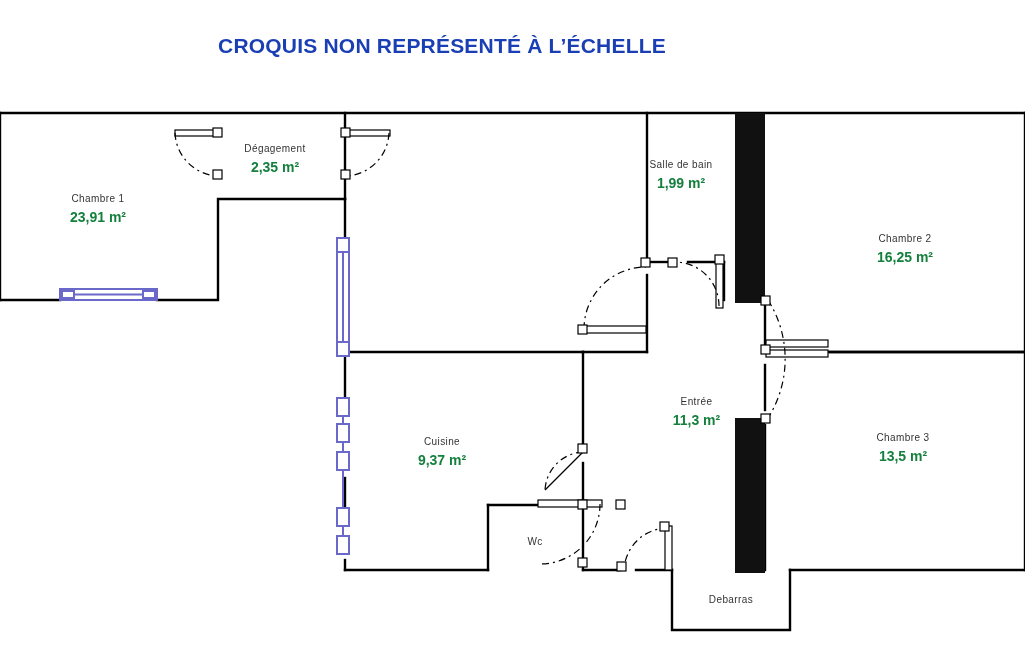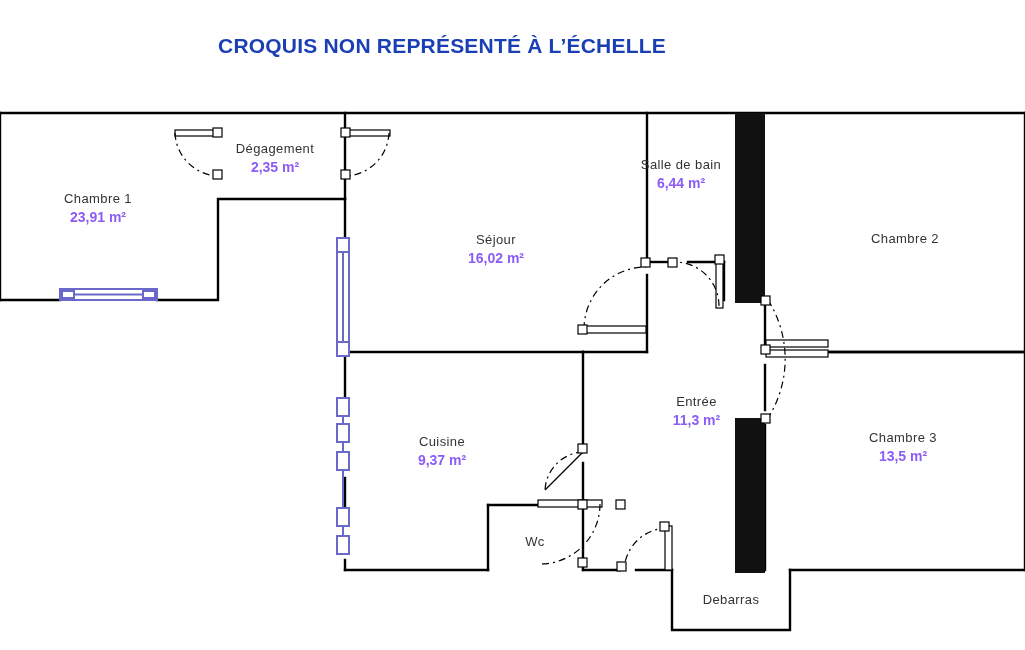--- a/index.html
+++ b/index.html
@@ -34,27 +34,27 @@
     width: 1025px; height: 650px;
   }
   .room-label {
     position: absolute;
     text-align: center;
     white-space: nowrap;
   }
   .room-name {
     display: block;
     color: #333333;
-    font-size: 13px;
+    font-size: 10px;
     letter-spacing: 0.4px;
     line-height: 18px;
   }
   .room-area {
     display: block;
-    color: #8b5cf6;
+    color: #15803d;
     font-size: 14px;
     font-weight: bold;
     line-height: 19px;
   }
 </style>
 </head>
 <body>
 
 <div id="plan-root">
 
@@ -212,32 +212,29 @@
   <div class="room-label" style="left:0px; top:190px; width:196px;">
     <span class="room-name">Chambre 1</span>
     <span class="room-area">23,91 m²</span>
   </div>
 
   <div class="room-label" style="left:177px; top:140px; width:196px;">
     <span class="room-name">Dégagement</span>
     <span class="room-area">2,35 m²</span>
   </div>
 
-  <div class="room-label" style="left:398px; top:231px; width:196px;">
-    <span class="room-name">Séjour</span>
-    <span class="room-area">16,02 m²</span>
-  </div>
 
   <div class="room-label" style="left:583px; top:156px; width:196px;">
     <span class="room-name">Salle de bain</span>
-    <span class="room-area">6,44 m²</span>
+    <span class="room-area">1,99 m²</span>
   </div>
 
   <div class="room-label" style="left:807px; top:230px; width:196px;">
     <span class="room-name">Chambre 2</span>
+    <span class="room-area">16,25 m²</span>
   </div>
 
   <div class="room-label" style="left:583px; top:393px; width:196px;padding-left:31px;">
     <span class="room-name">Entrée</span>
     <span class="room-area">11,3 m²</span>
   </div>
 
   <div class="room-label" style="left:805px; top:429px; width:196px;">
     <span class="room-name">Chambre 3</span>
     <span class="room-area">13,5 m²</span>

